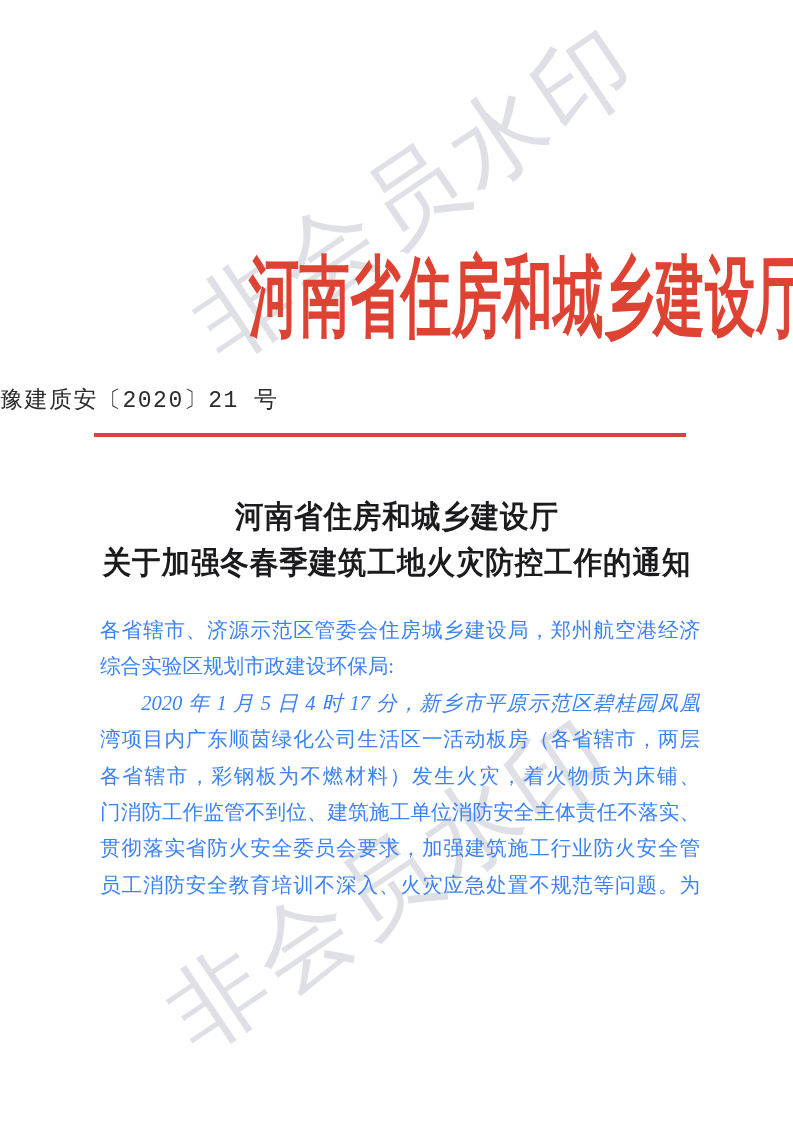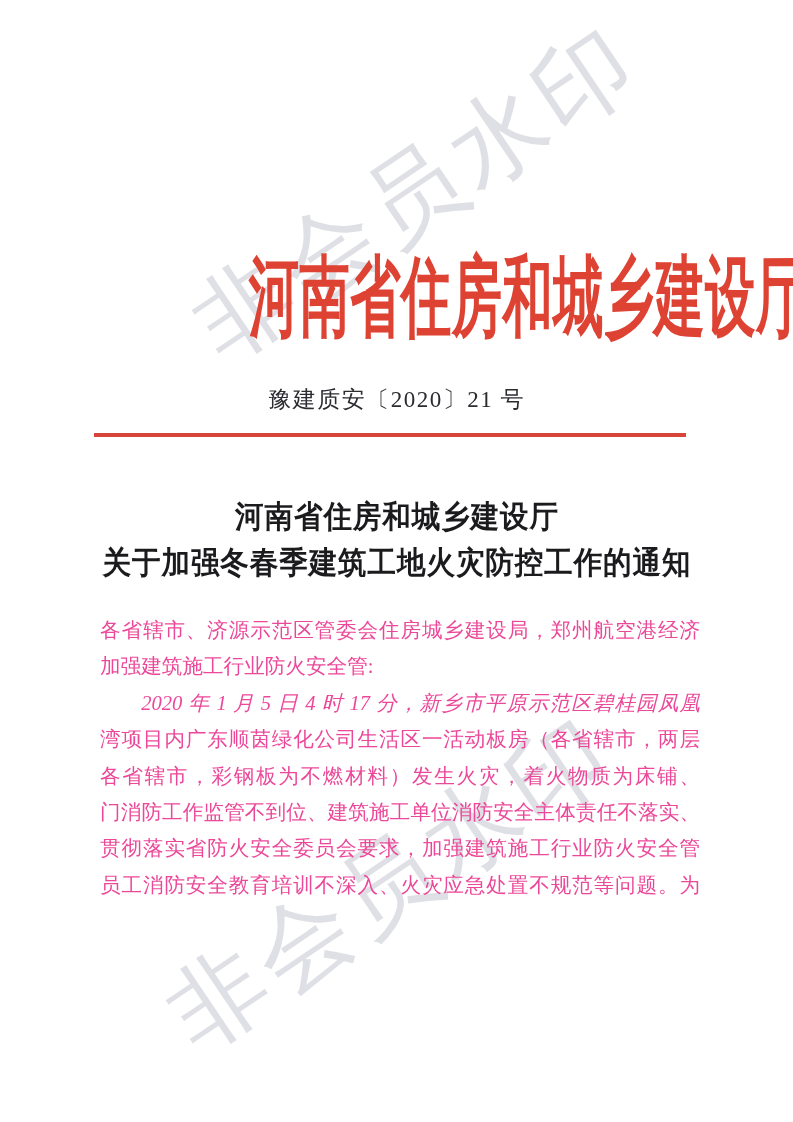--- a/index.html
+++ b/index.html
@@ -56,24 +56,24 @@
     transform: scaleX(0.57);
     transform-origin: center center;
   }
 
   
   .doc-number {
     position: absolute;
     top: 384px;
     left: 0;
     width: 793px;
-    text-align: center;
     font-size: 23px;
     letter-spacing: 1.5px;
     color: #2b2b30;
+    font-family: Liberation Mono, monospace;
   }
 
   
   .red-divider {
     position: absolute;
     top: 433px;
     left: 94px;
     width: 592px;
     height: 4px;
     background: #d6453a;
@@ -103,21 +103,21 @@
   }
 
   
   .doc-body {
     position: absolute;
     top: 612px;
     left: 100px;
     width: 600px;
     font-size: 20.6px;
     line-height: 36.4px;
-    color: #ec4899;
+    color: #3b82f6;
   }
   .body-line {
     text-align: justify;
     text-align-last: justify;
     white-space: normal;
   }
   .body-line.short  { text-align-last: left; }
   .body-line.indent { text-indent: 2em; font-style: italic; }
 </style>
 </head>
@@ -143,21 +143,21 @@
       <span class="t-line">
         <span>河南省住房和城乡建设厅</span>
       </span>
       <span class="t-line">
         <span>关于加强冬春季建筑工地火灾防控工作的通知</span>
       </span>
     </div>
 
     <div class="doc-body">
       <div class="body-line">各省辖市、济源示范区管委会住房城乡建设局，郑州航空港经济</div>
-      <div class="body-line short">加强建筑施工行业防火安全管:</div>
+      <div class="body-line short">综合实验区规划市政建设环保局:</div>
       <div class="body-line indent">2020 年 1 月 5 日 4 时 17 分，新乡市平原示范区碧桂园凤凰</div>
       <div class="body-line">湾项目内广东顺茵绿化公司生活区一活动板房（各省辖市，两层</div>
       <div class="body-line">各省辖市，彩钢板为不燃材料）发生火灾，着火物质为床铺、</div>
       <div class="body-line">门消防工作监管不到位、建筑施工单位消防安全主体责任不落实、</div>
       <div class="body-line">贯彻落实省防火安全委员会要求，加强建筑施工行业防火安全管</div>
       <div class="body-line">员工消防安全教育培训不深入、火灾应急处置不规范等问题。为</div>
     </div>
 
   </div>
 </div>

